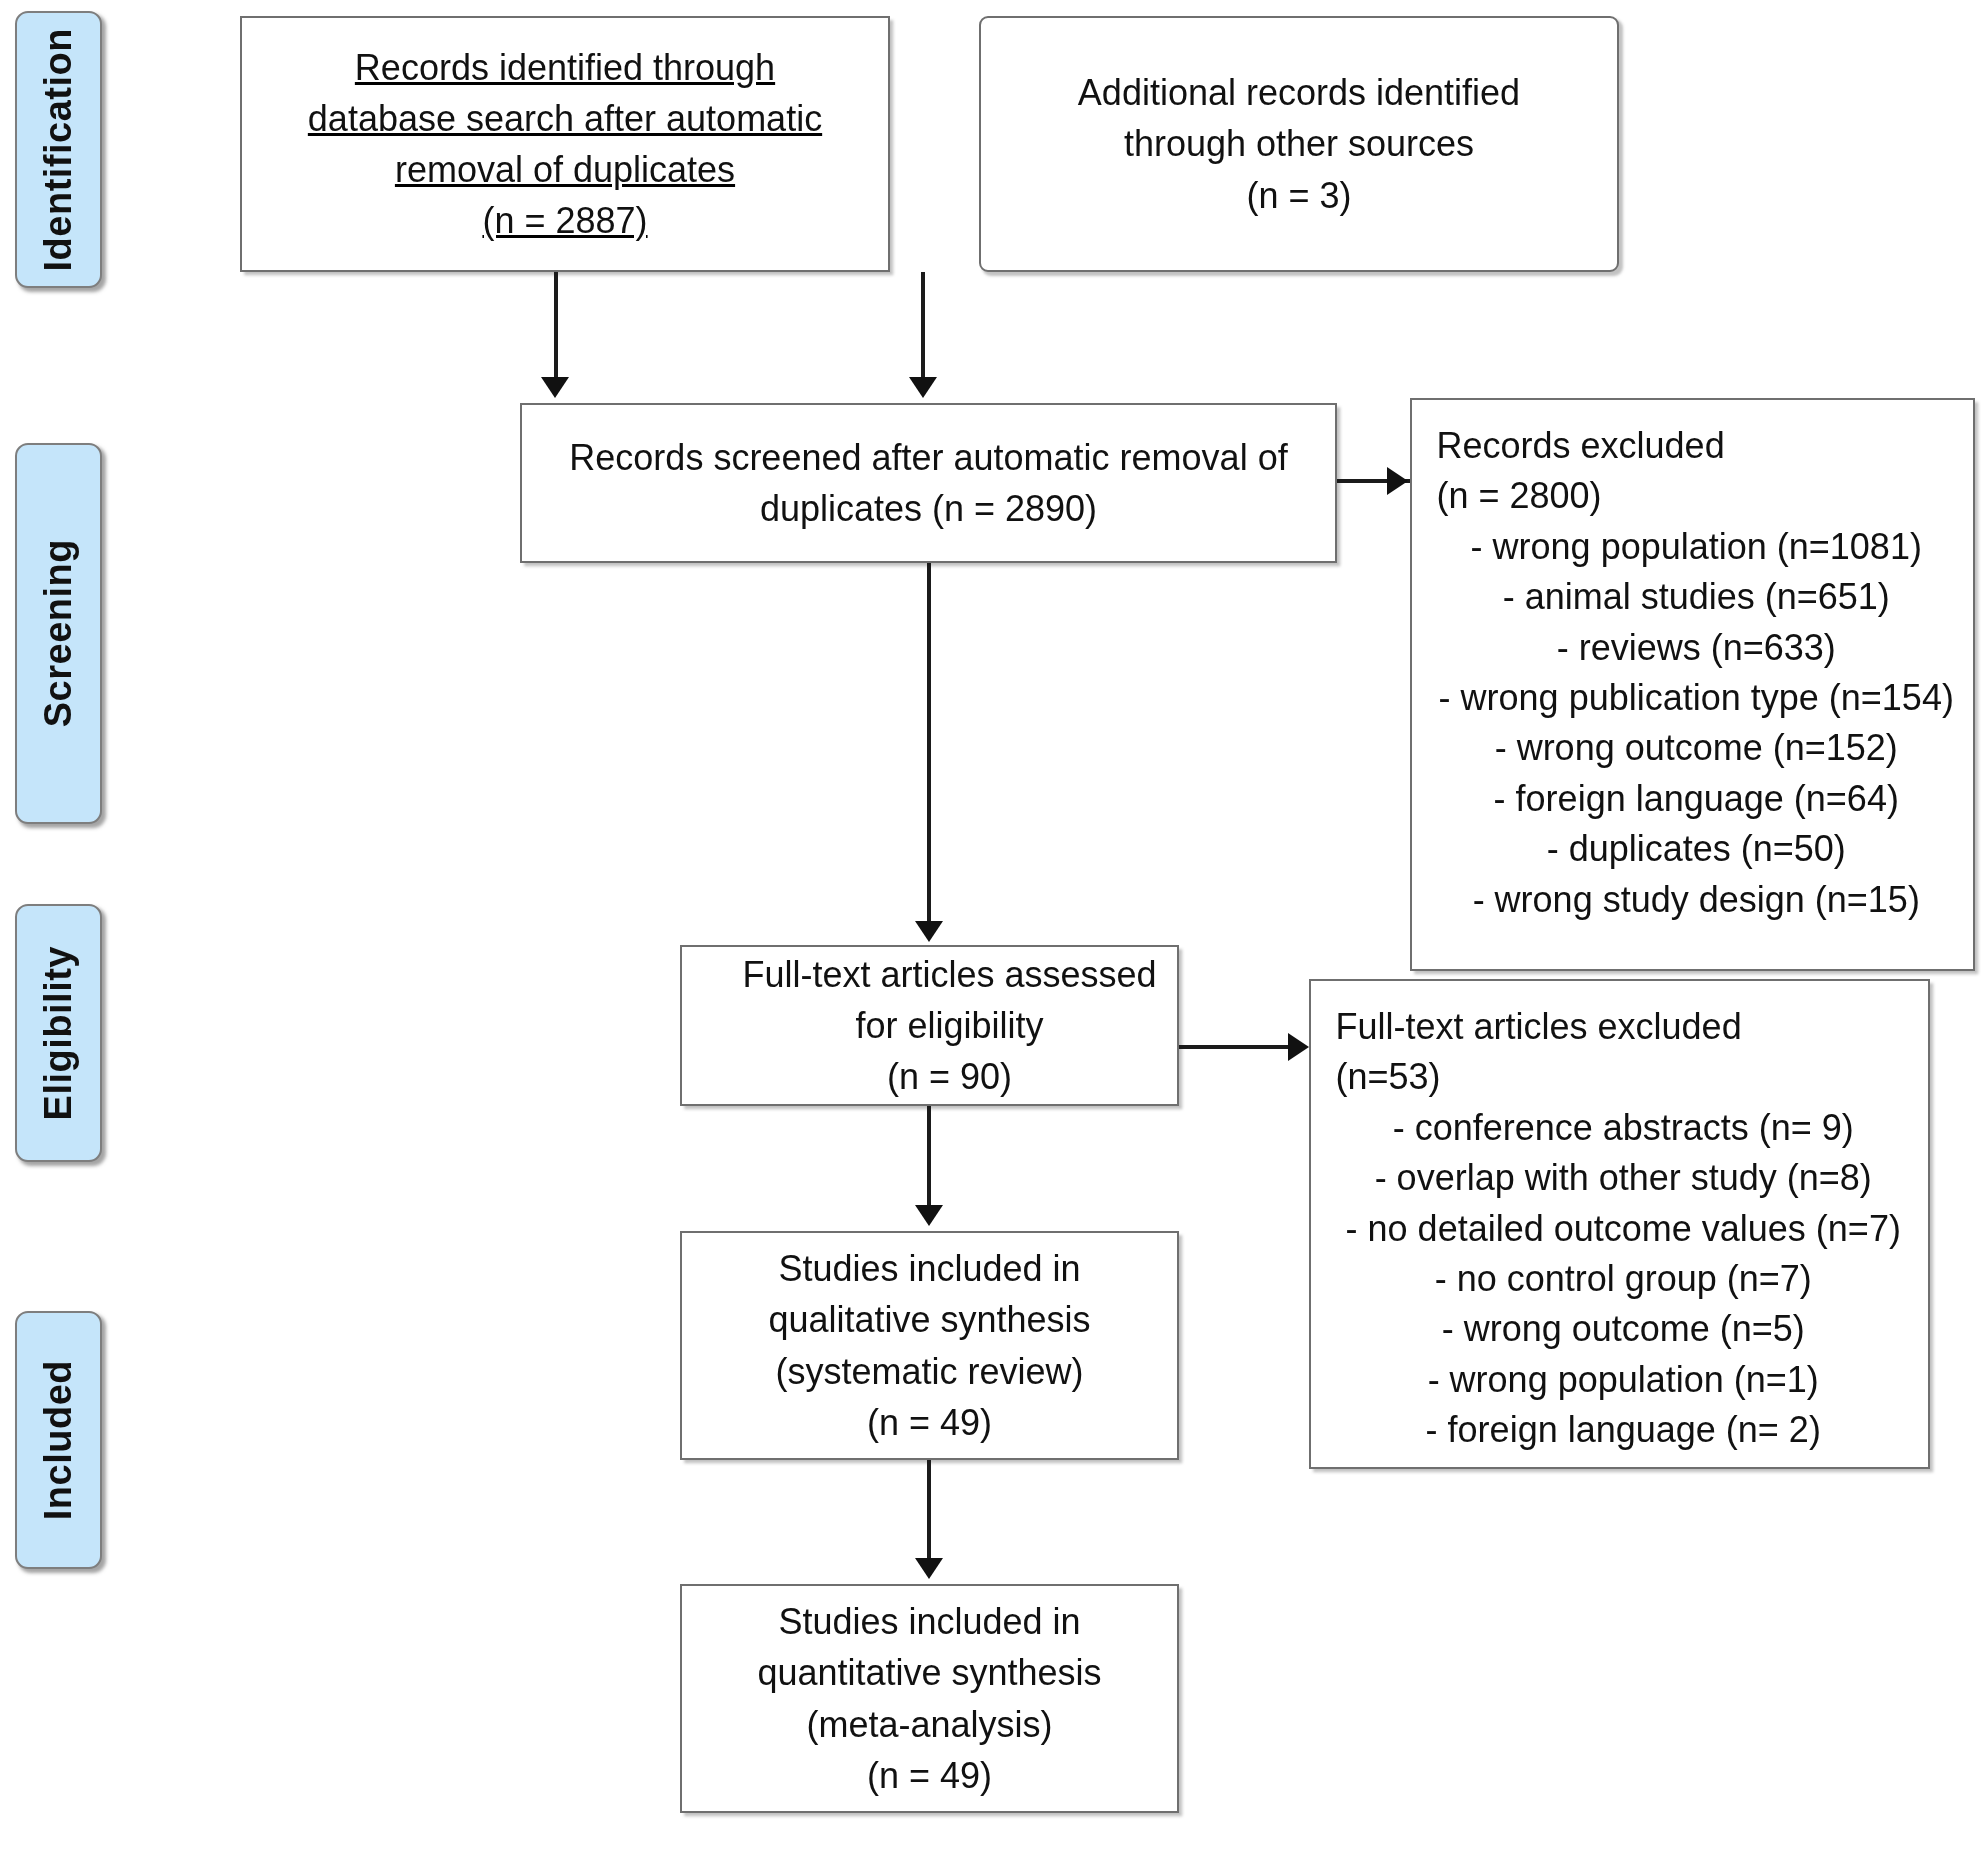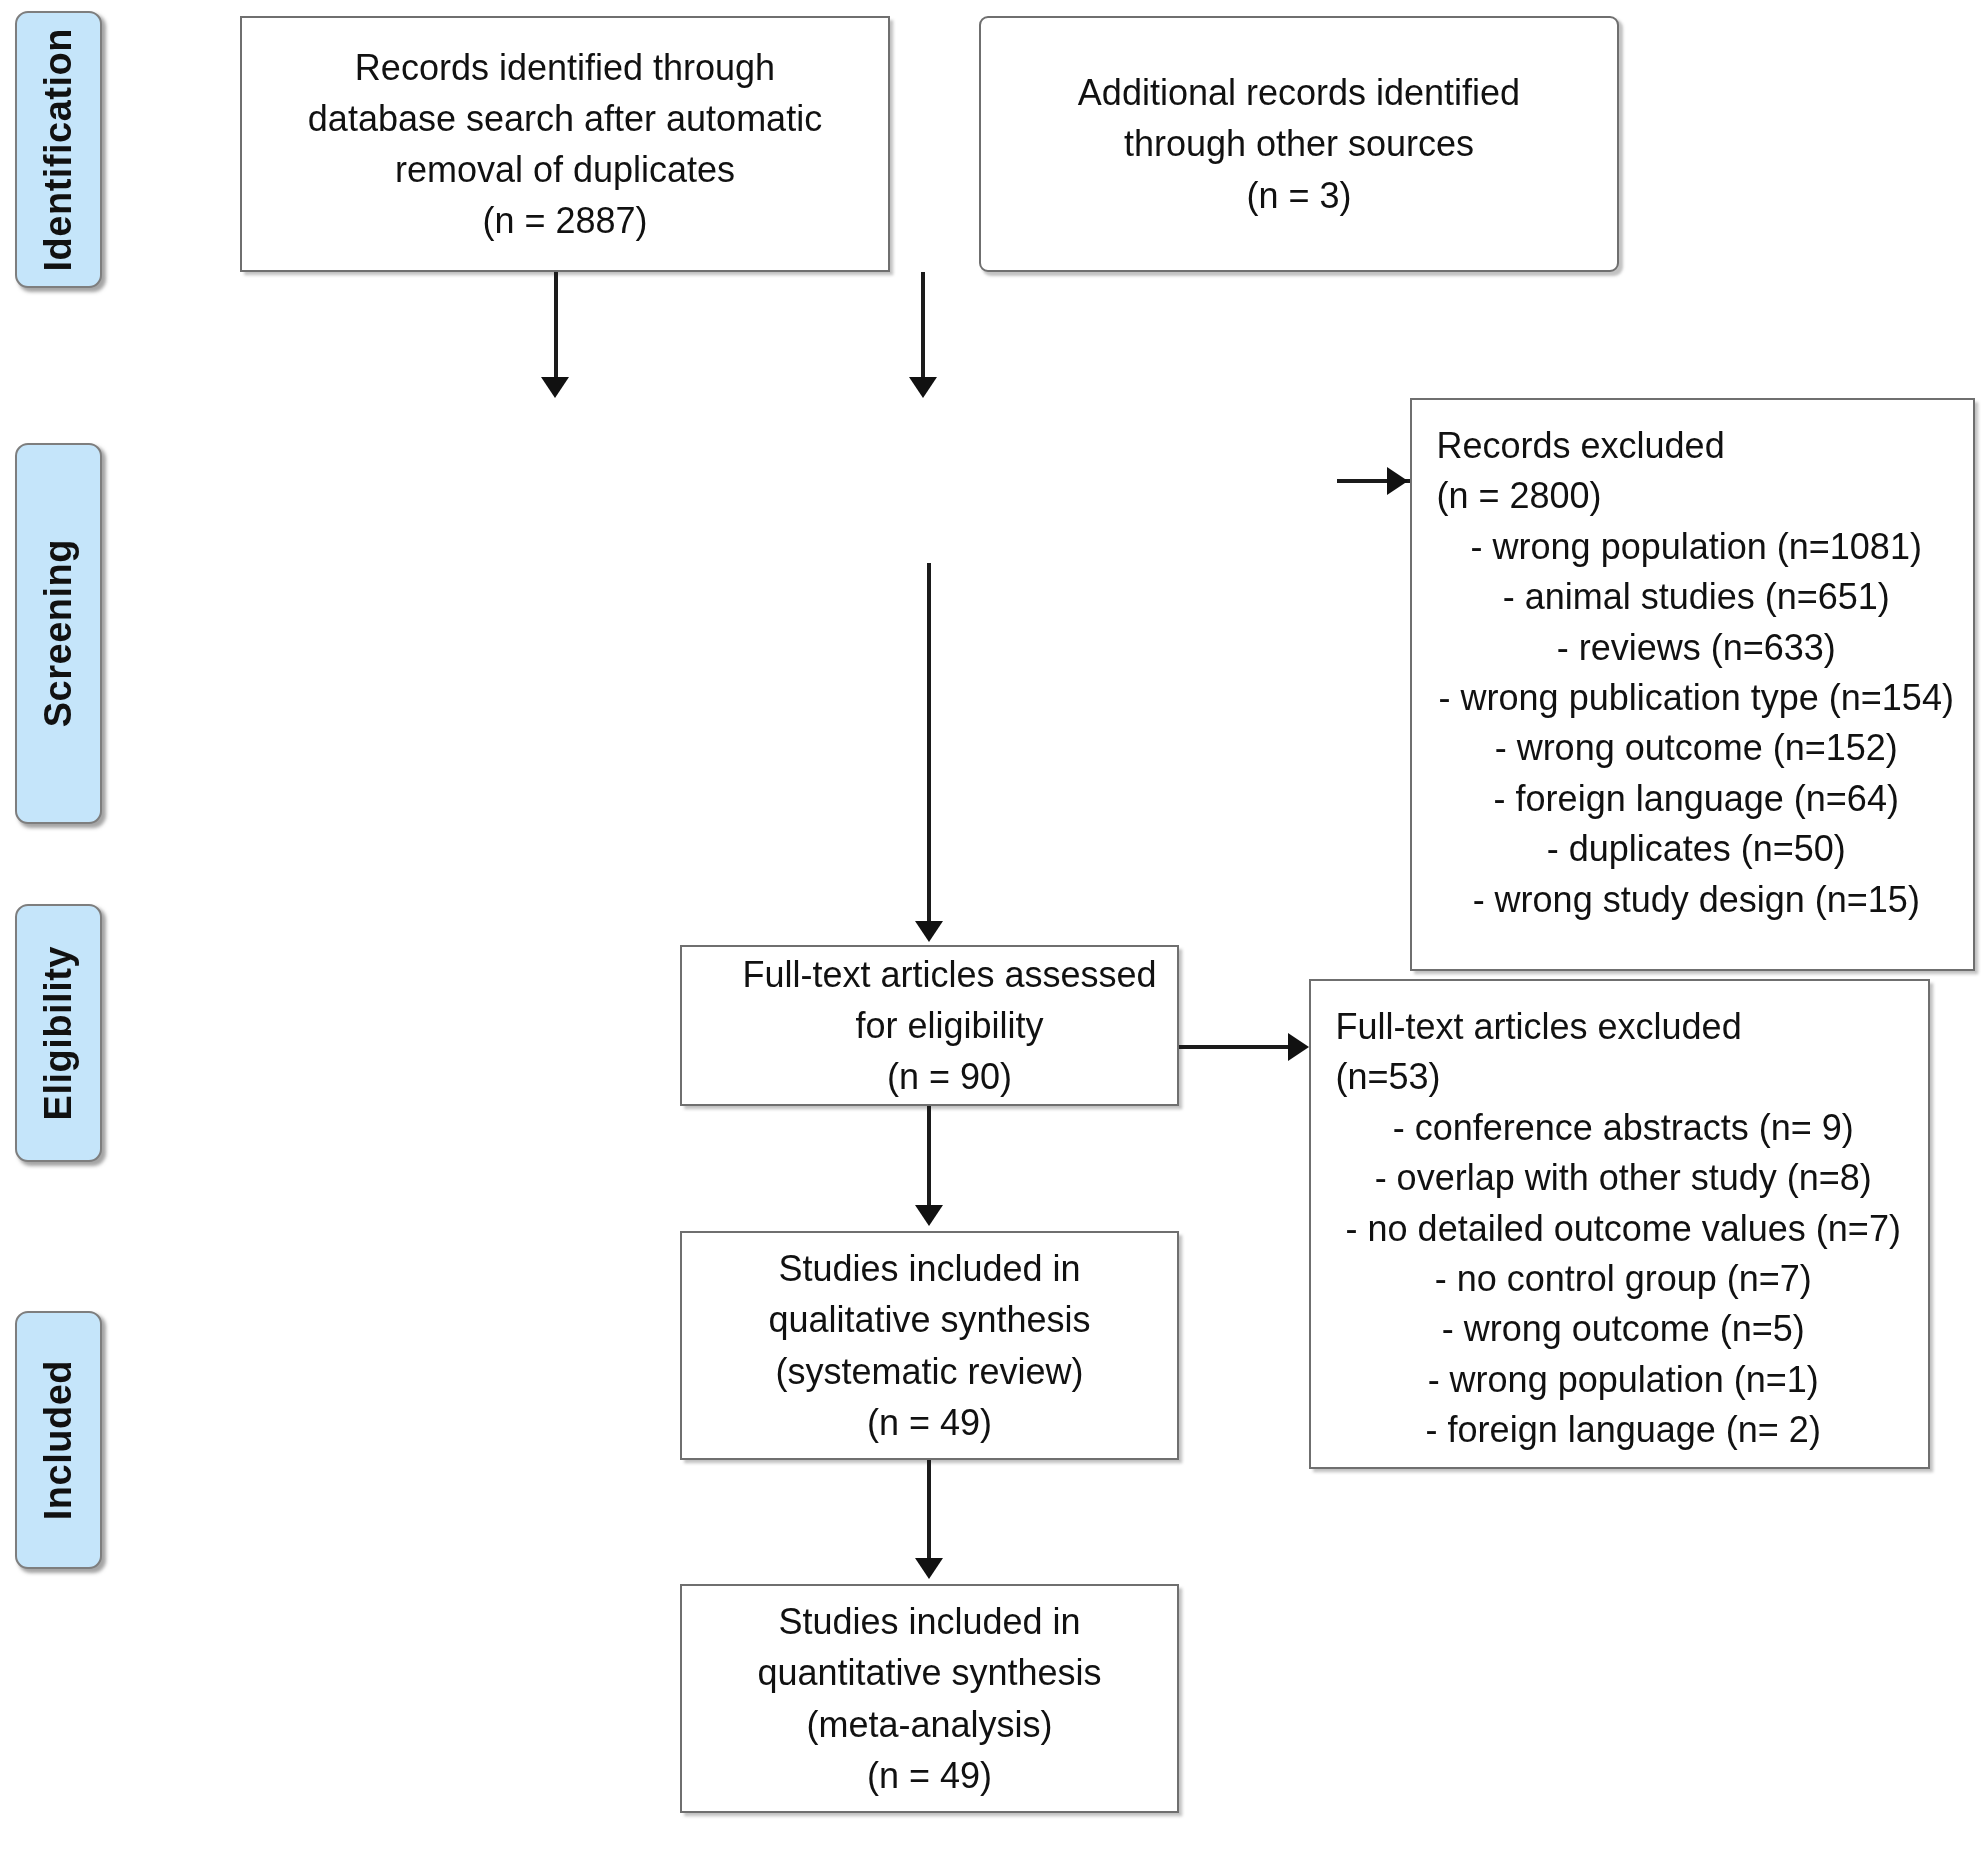--- a/index.html
+++ b/index.html
@@ -123,39 +123,43 @@
   </div>
 
   <div class="stage-bar" style="left:15px; top:904px; width:83px; height:254px;">
     <span class="stage-label">Eligibility</span>
   </div>
 
   <div class="stage-bar" style="left:15px; top:1311px; width:83px; height:254px;">
     <span class="stage-label">Included</span>
   </div>
 
-  <div class="box box-centered" style="left:240px; top:16px; width:650px; height:256px;">
+  <div class="box box-centered" style="left:240px; top:16px; width:650px; height:256px;text-decoration:underline;">
     <div class="box-text" style="white-space:pre-line;">Records identified through
 database search after automatic
 removal of duplicates
 (n =  2887)</div>
   </div>
 
   <div class="box box-centered" style="left:979px; top:16px; width:640px; height:256px;border-radius:9px;">
     <div class="box-text" style="white-space:pre-line;">Additional records identified
 through other sources
 (n = 3)</div>
   </div>
 
   <div class="vline" style="left:554px; top:272px; height:106px;"></div>
   <div class="arrow-down" style="left:541px; top:377px;"></div>
 
   <div class="vline" style="left:921px; top:272px; height:106px;"></div>
   <div class="arrow-down" style="left:909px; top:377px;"></div>
 
+  <div class="box box-centered" style="left:520px; top:403px; width:817px; height:160px;">
+    <div class="box-text" style="white-space:pre-line;">Records screened after automatic removal of
+duplicates (n =  2890)</div>
+  </div>
 
   <div class="hline" style="left:1337px; top:479px; width:73px;"></div>
   <div class="arrow-right" style="left:1387px; top:467px;"></div>
 
   <div class="box box-left" style="left:1410px; top:398px; width:565px; height:573px;">
     <div class="list-head">Records excluded
 (n =  2800)</div>
     <ul class="list-items">
       <li>- wrong population (n=1081)</li>
       <li>- animal studies (n=651)</li>

